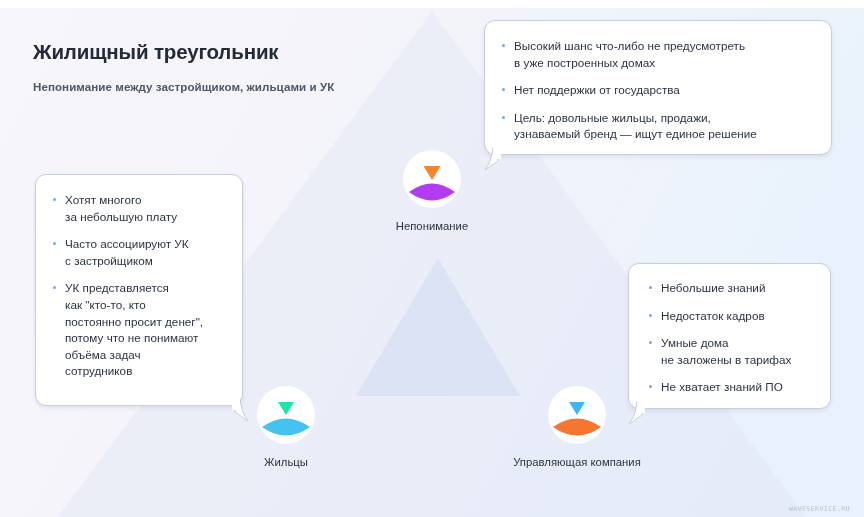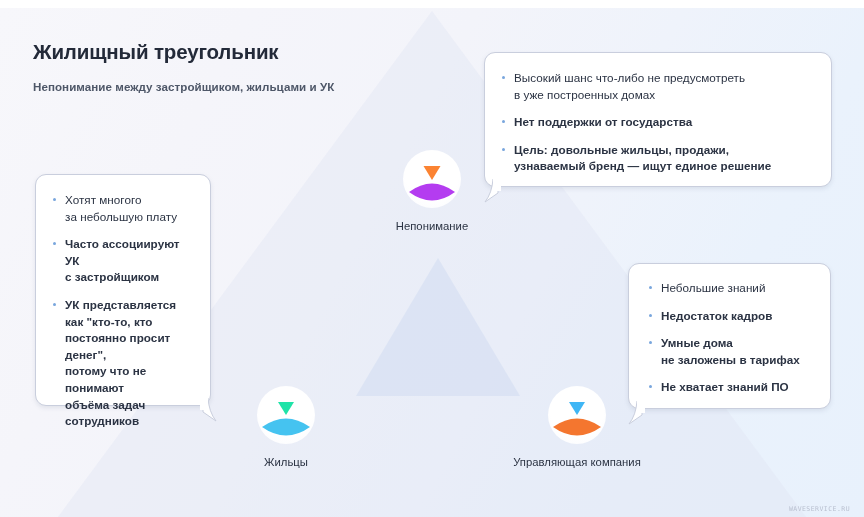--- a/index.html
+++ b/index.html
@@ -73,21 +73,20 @@
   .callout .bullets li {
     position: relative;
     padding-left: 13px;
     color: #2b3343;
     font-size: 11.7px;
     line-height: 1.42;
     letter-spacing: 0.02px;
   }
   .callout .bullets li + li {
     margin-top: 11px;
-    font-weight: bold;
   }
   .callout .bullets li::before {
     content: "";
     position: absolute;
     left: 1px;
     top: 6px;
     width: 3px;
     height: 3px;
     border-radius: 50%;
     background: #79a6dd;
@@ -98,27 +97,27 @@
   .tail {
     position: absolute;
     width: 20px;
     height: 20px;
     overflow: visible;
   }
   .tail svg { display: block; }
 
   
   #box-top-right {
-    left: 484px; top: 44px;
+    left: 484px; top: 12px;
     width: 348px; height: 135px;
     padding: 17px 18px 0 16px;
   }
   #box-left {
     left: 35px; top: 166px;
-    width: 176px; height: 232px;
+    width: 208px; height: 232px;
     padding: 17px 14px 0 16px;
   }
   #box-right {
     left: 628px; top: 255px;
     width: 203px; height: 146px;
     padding: 16px 14px 0 19px;
   }
 
   
   .node {

